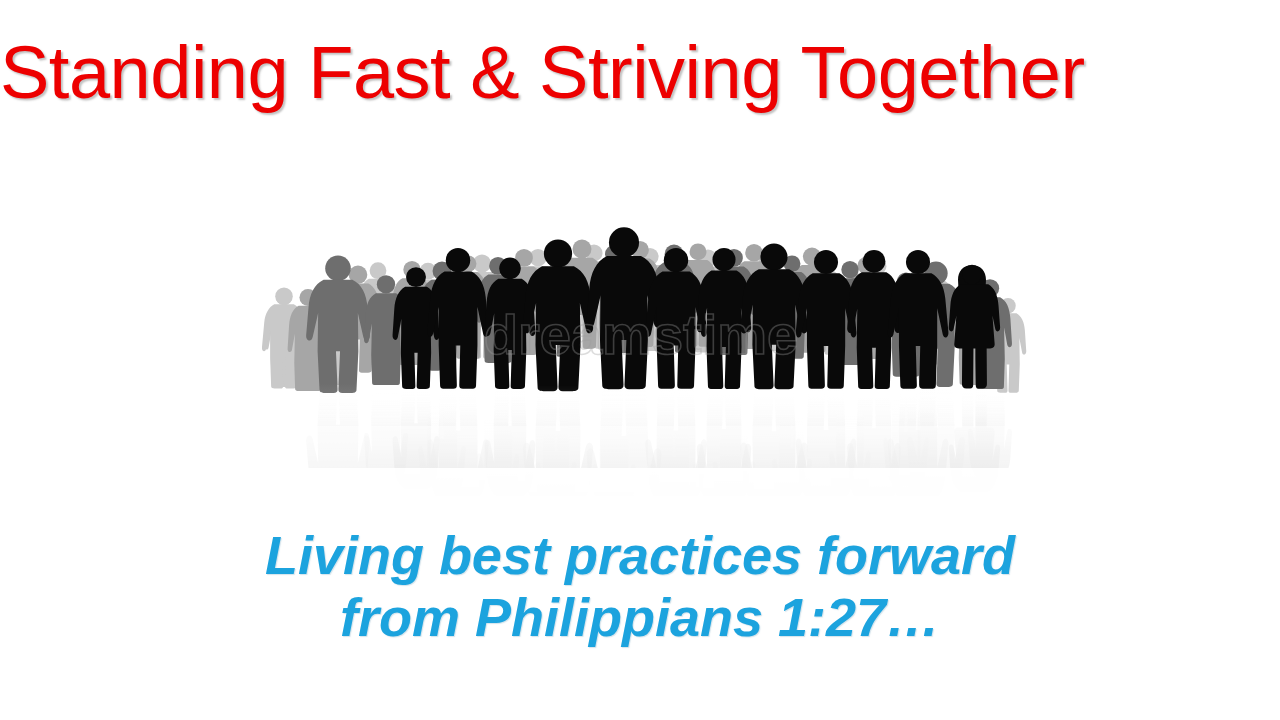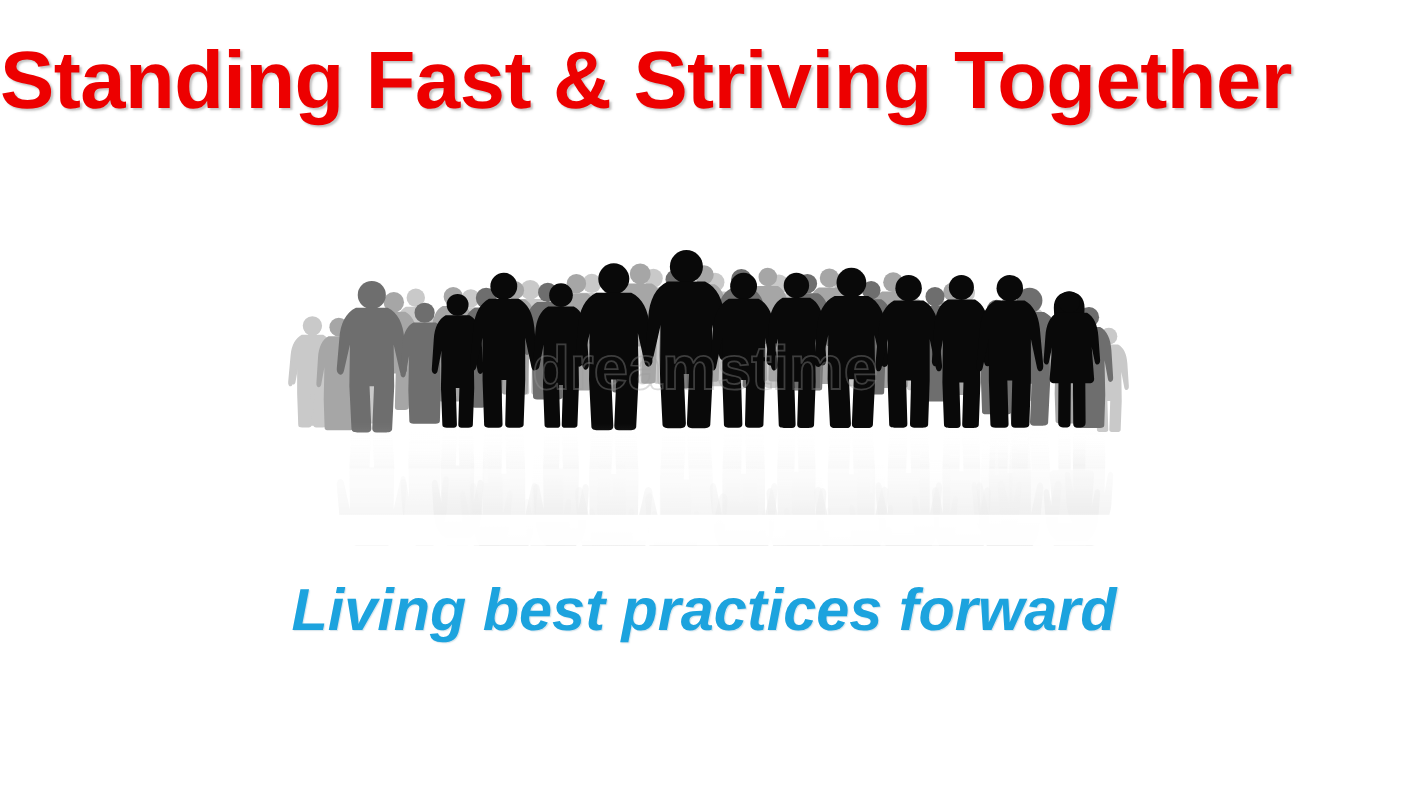--- a/index.html
+++ b/index.html
@@ -20,21 +20,21 @@
   }
 
   
   #title {
     position: absolute;
     left: 0;
     top: 30px;
     width: 1039px;
     text-align: center;
     font-family: "Liberation Sans", sans-serif;
-    font-weight: bold;
+    font-weight: normal;
     font-size: 74px;
     line-height: 86px;
     letter-spacing: -0.5px;
     color: #ED0000;
     text-shadow: 2px 2px 2px rgba(120,120,120,0.45);
     white-space: nowrap;
   }
 
   
   #crowd-picture {
@@ -422,15 +422,16 @@
       <rect x="0" y="300" width="790" height="100" fill="#ffffff" opacity="0.0"></rect>
       <rect x="0" y="330" width="790" height="70" fill="#ffffff" opacity="0.55"></rect>
       <rect x="0" y="372" width="790" height="28" fill="#ffffff" opacity="0.95"></rect>
 
       <text x="395" y="258" text-anchor="middle" font-family="Liberation Sans, sans-serif" font-size="56" font-weight="bold" fill="none" stroke="#9d9d9d" stroke-width="1.6" opacity="0.35">dreamstime</text>
     </svg>
   </div>
 
   <div id="subtitle">
     <span class="sub-line">Living best practices forward</span>
+    <span class="sub-line">from Philippians 1:27…</span>
   </div>
 
 </div>
 
 </body></html>

